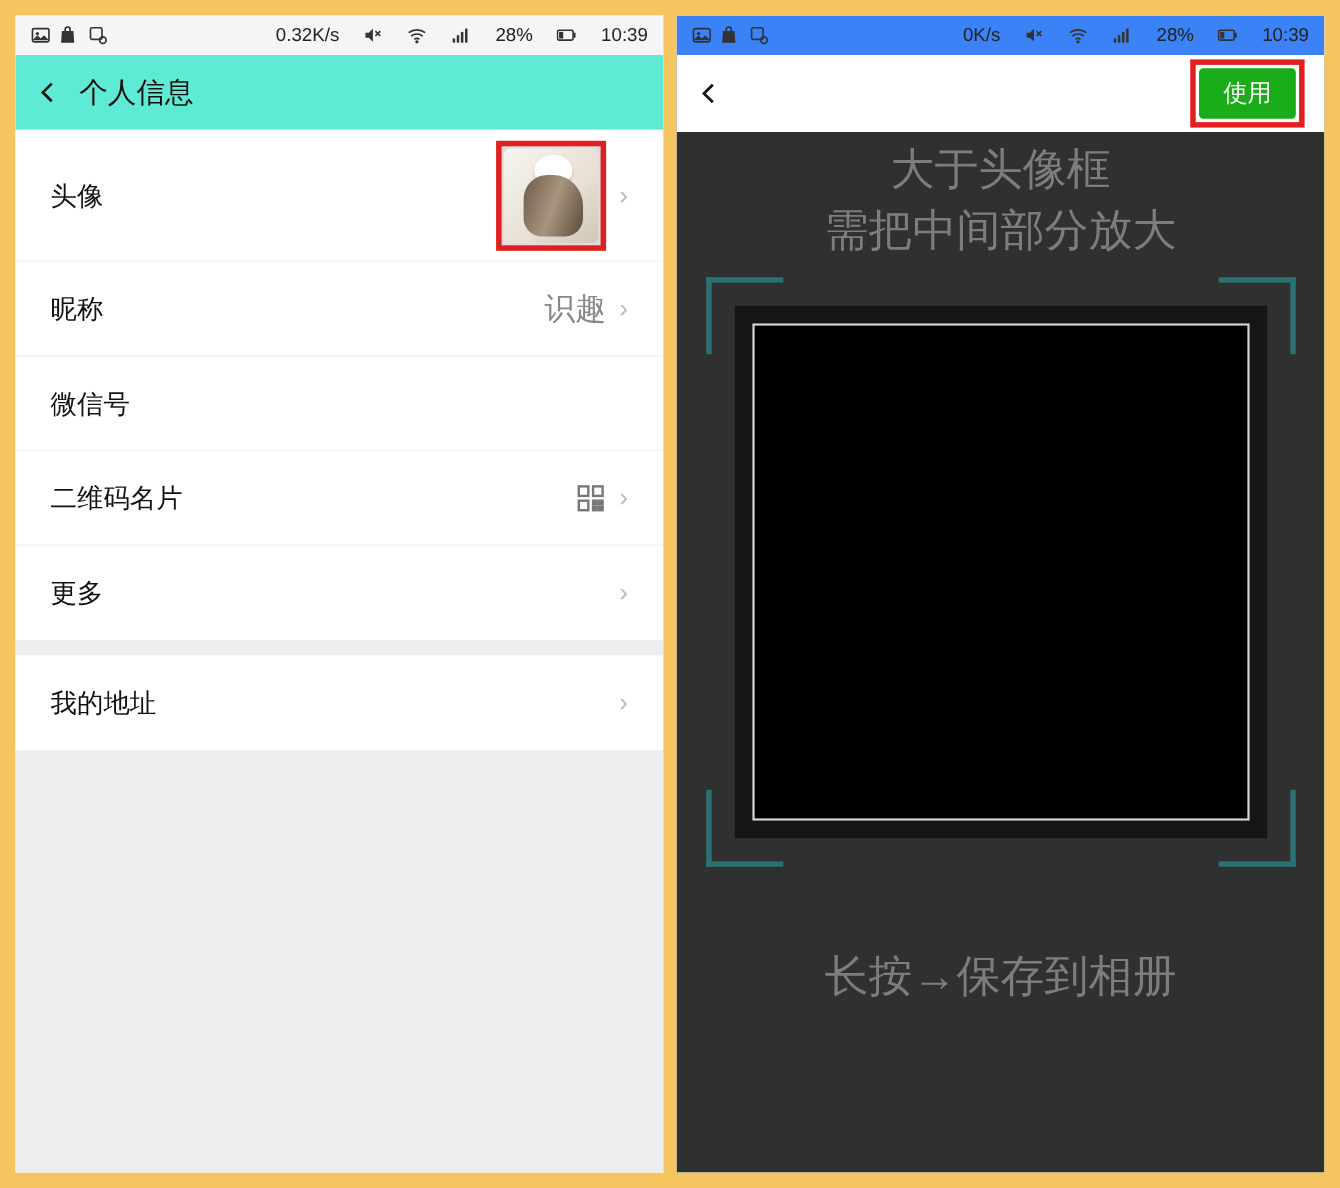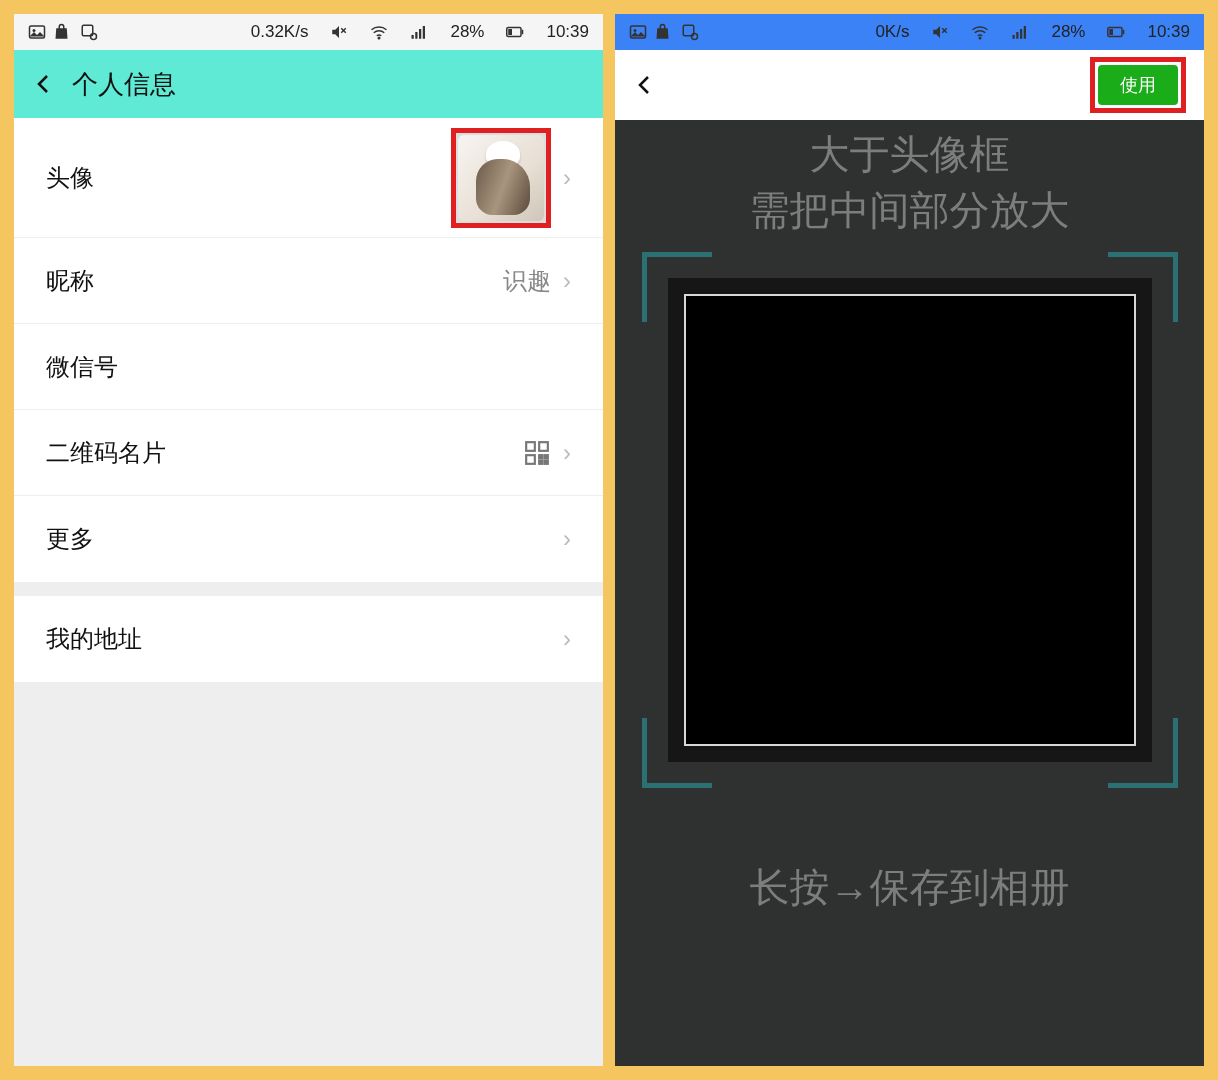--- a/index.html
+++ b/index.html
@@ -55,21 +55,21 @@
       align-items: center;
       justify-content: space-between;
       padding: 0 32px;
       border-bottom: 1px solid #eee;
       cursor: pointer;
       min-height: 86px;
     }
     .row.tall { min-height: 120px; }
     .row-label { font-size: 24px; color: #111; }
     .row-right { display: flex; align-items: center; gap: 12px; }
-    .row-value { font-size: 24px; color: #888; margin-left: 48px; }
+    .row-value { font-size: 28px; color: #888; margin-left: 48px; }
     .chevron { color: #bbb; font-size: 24px; }
     .avatar-box {
       width: 100px; height: 100px;
       border: 5px solid #e02020;
       display: flex; align-items: center; justify-content: center;
       background: #ddd;
     }
     .avatar-img {
       width: 86px; height: 86px; border-radius: 6px;
       background: linear-gradient(135deg,#f7f4f0 0%,#e8dfd5 60%,#cfc6b9 100%);
@@ -102,21 +102,21 @@
       display:flex; align-items:center; justify-content:space-between;
       padding: 0 18px;
     }
     .use-btn-wrap {
       border: 5px solid #e02020;
       padding: 3px;
     }
     .use-btn {
       background: #1aad19;
       color:#fff;
-      font-size:18px;
+      font-size:22px;
       padding: 8px 22px;
       border:none; border-radius:4px;
       cursor:pointer;
     }
     .crop-stage {
       flex:1; position:relative;
       display:flex; flex-direction:column; align-items:center;
     }
     .hint-text {
       color:#7c7d7d; font-size:40px; text-align:center;

